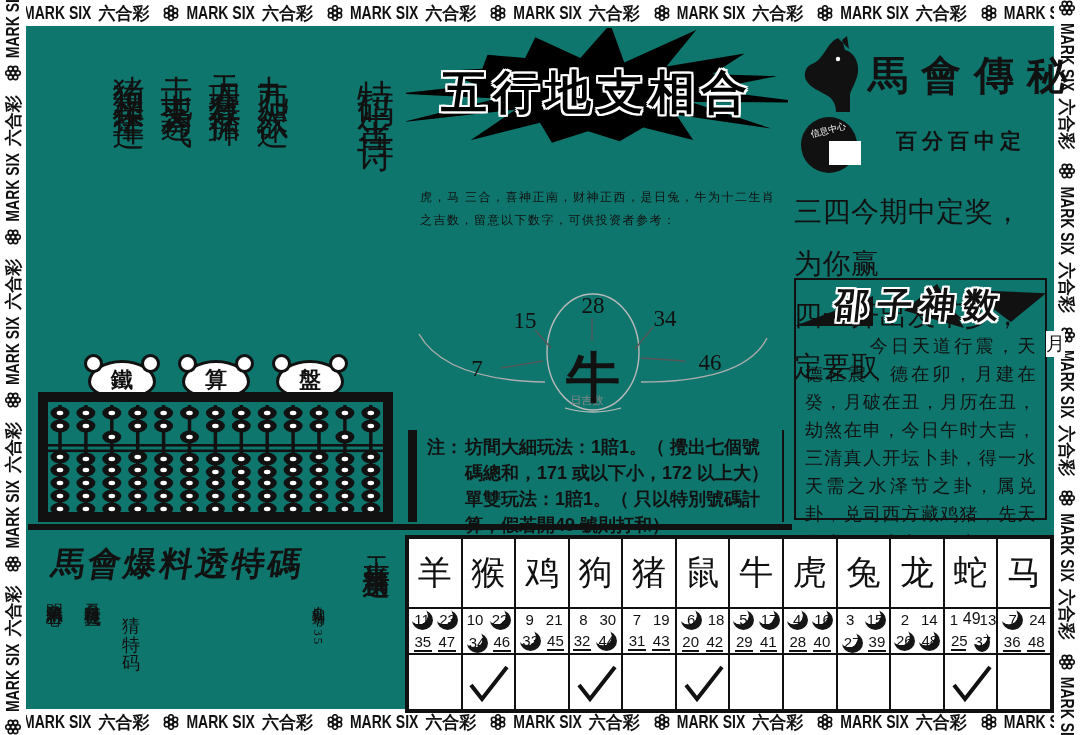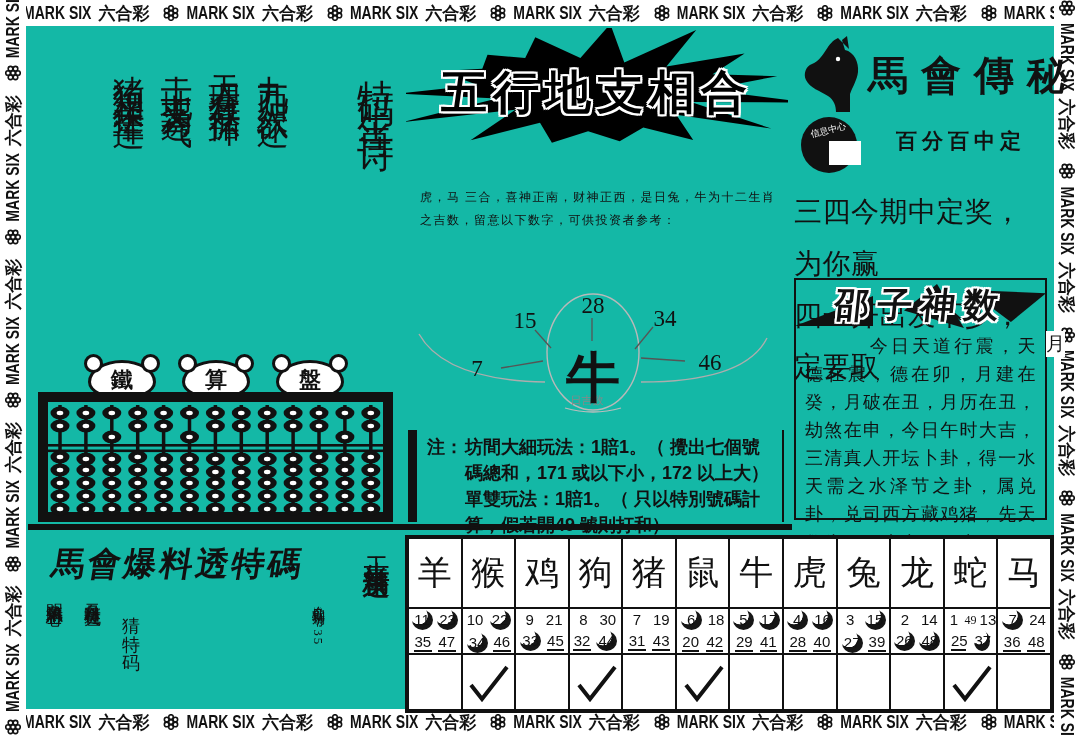--- a/index.html
+++ b/index.html
@@ -1,21 +1,21 @@
 <!DOCTYPE html>
 <html><head>
 <meta charset="utf-8">
 <style>
   html,body{margin:0;padding:0;background:#e8e8e8;}
   :root{
     --serif:"Liberation Serif","DejaVu Serif",serif;
     --sans:"Liberation Sans","DejaVu Sans",sans-serif;
     --ink:#111;
   }
-  #page{position:relative;width:1080px;height:735px;background:#14b8a6;color:var(--ink);
+  #page{position:relative;width:1080px;height:735px;background:#0f766e;color:var(--ink);
         overflow:hidden;font-family:var(--serif);}
   
   .strip{position:absolute;display:flex;align-items:center;overflow:hidden;white-space:nowrap;background:#fff;}
   .strip-top{left:0;top:0;width:1080px;height:26px;}
   .strip-bottom{left:0;top:709px;width:1080px;height:26px;}
   .strip-left{left:0;top:735px;width:735px;height:26px;transform-origin:0 0;transform:rotate(-90deg);}
   .strip-right{left:1080px;top:0;width:735px;height:26px;transform-origin:0 0;transform:rotate(90deg);}
   .strip-item{display:flex;align-items:center;gap:7px;margin-right:14px;flex:0 0 auto;}
   .strip-en{font:bold 14px var(--sans);letter-spacing:0;transform:scaleY(1.25);}
   .strip-zh{font:bold 17px var(--sans);}
@@ -90,21 +90,21 @@
   .zcell{border:2px solid var(--ink);margin:-1px;display:flex;align-items:center;justify-content:center;
          background:#fff;}
   .zanimal{font-size:34px;font-family:var(--serif);}
   .znums{flex-wrap:wrap;align-content:center;justify-content:space-evenly;row-gap:3px;
          font:15px var(--sans);padding:1px 0;}
   .num{display:inline-block;width:42%;text-align:center;line-height:1.15;}
   .znums.five .num{width:30%;}
   .num.uline{text-decoration:none;border-bottom:2px solid var(--ink);width:34%;margin:0 3%;}
   .num.moon{width:21px;height:20px;border-radius:50%;line-height:20px;margin:0 2px;
       background:radial-gradient(circle at 33% 28%,#fff 42%,#161616 45%);}
-  .num.small49{font-size:12px;width:16%;align-self:flex-end;font-family:Liberation Serif, serif;}
+  .num.small49{font-size:16px;width:16%;align-self:flex-end;}
 </style>
 </head>
 <body>
 
 <div id="page">
 
   <div class="strip strip-top">
       <span class="strip-item">
         <svg viewBox="0 0 20 20" width="16" height="16">
           <circle cx="10" cy="10" r="2.9" fill="none" stroke="#111" stroke-width="2"></circle>

